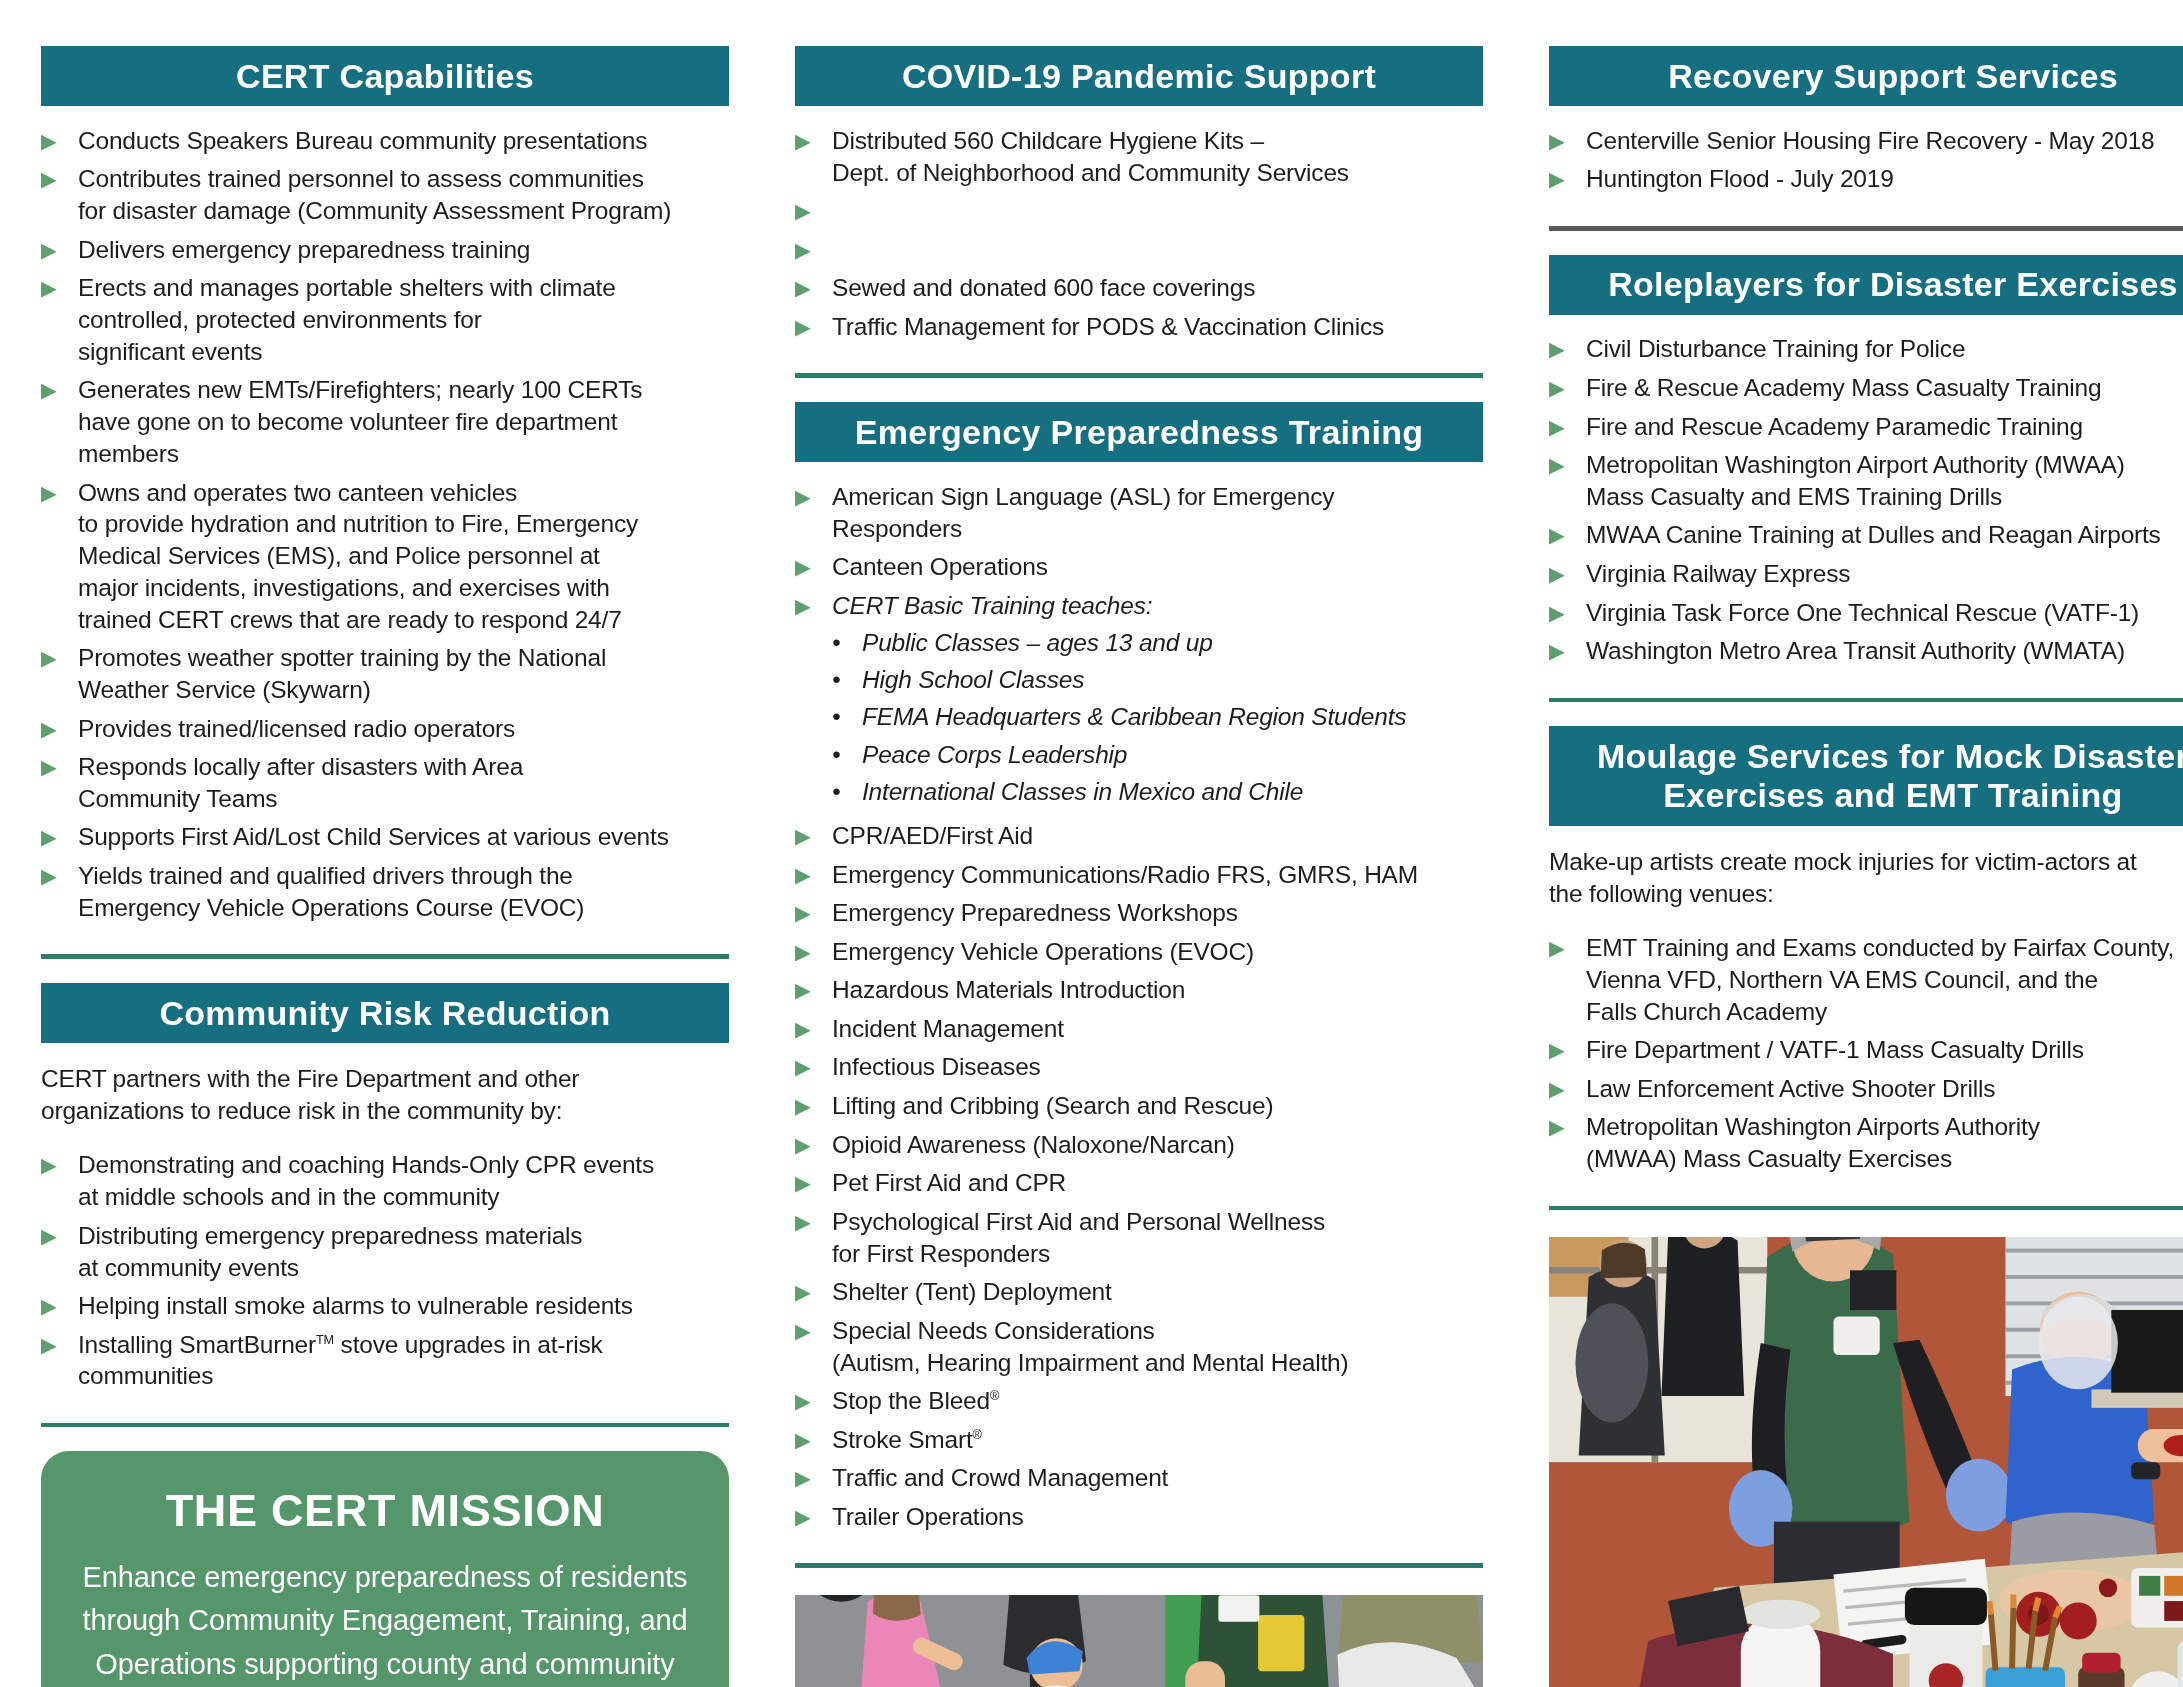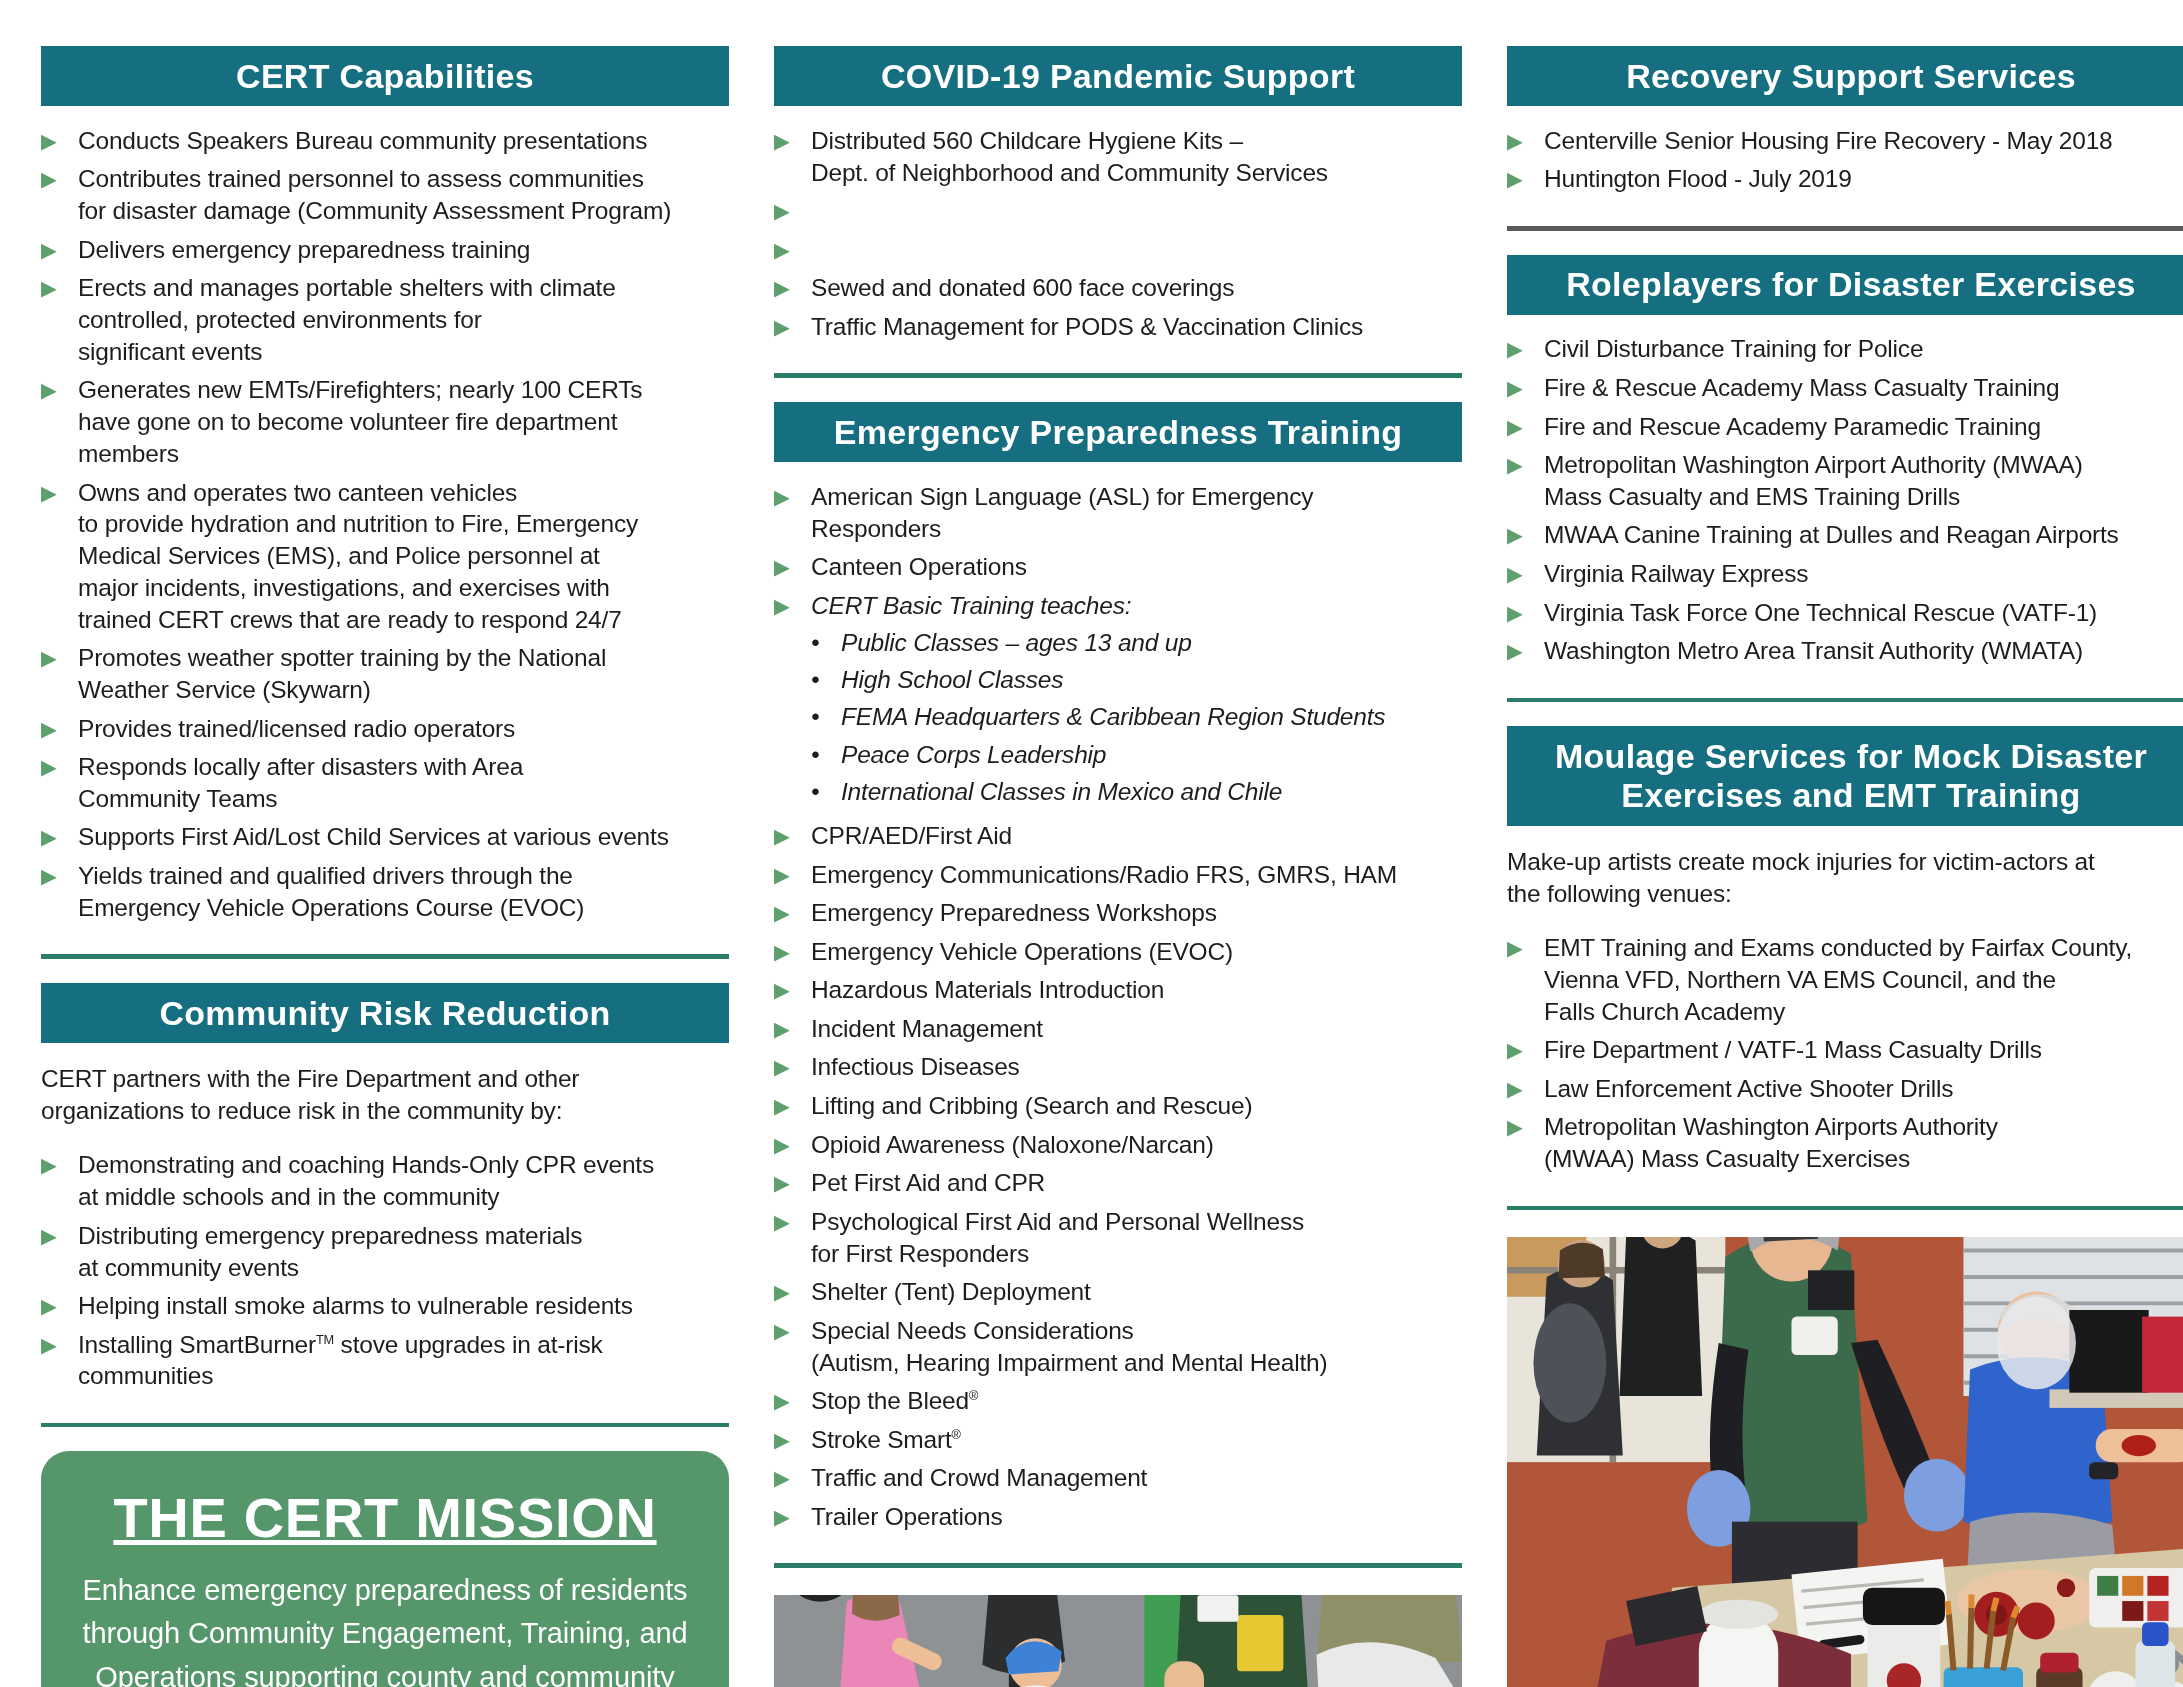--- a/index.html
+++ b/index.html
@@ -1,19 +1,19 @@
 <!DOCTYPE html>
 <html style="font-size:10.6px"><head>
 <meta charset="utf-8">
 <style>
   html,body{margin:0;padding:0;background:#ffffff;}
   .page{
     width:2183px;height:1687px;box-sizing:border-box;
     padding:46px 41px 0 41px;
-    display:grid;grid-template-columns:688px 688px 688px;column-gap:45px;
+    display:grid;grid-template-columns:688px 688px 688px;column-gap:66px;
     font-family:"Liberation Sans",sans-serif;color:#1d1d1b;
     background:#ffffff;overflow:hidden;
   }
   .col{display:flex;flex-direction:column;min-height:0;min-width:0;}
   .hbar{
     background:#156f80;color:#ffffff;font-weight:bold;font-size:34px;
     text-align:center;padding:10.6px 5.3px;line-height:1.15;flex-shrink:0;
     white-space:pre-line;letter-spacing:0.3px;
   }
   .blist{list-style:none;margin:18.5px 0 0 0;padding:0;font-size:24.5px;line-height:1.3;letter-spacing:-0.2px;}
@@ -25,21 +25,21 @@
   .sublist{list-style:none;margin:5.3px 0 0 0;padding:0;}
   .sublist>li{display:flex;align-items:flex-start;margin-bottom:5.3px;}
   .dot{width:30px;flex-shrink:0;font-size:24.5px;line-height:32px;}
   .sep{height:4.6px;background:#2b7d6a;margin:24px 0;flex-shrink:0;}
   .sep.gray{background:#58595b;}
   .intro{font-size:24.5px;line-height:1.3;margin:20px 0 4px 0;white-space:pre-line;letter-spacing:-0.2px;}
   .mission{
     margin-top:auto;background:#55966a;color:#ffffff;text-align:center;
     border-radius:28px 28px 0 0;padding:34px 30px 20px 30px;flex-shrink:0;
   }
-  .mission h2{font-size:56px;margin:0 0 18.5px 0;letter-spacing:0.7px;text-decoration:underline;}
+  .mission h2{font-size:45px;margin:0 0 18.5px 0;letter-spacing:0.7px;}
   .mission p{font-size:29px;line-height:1.5;margin:0;white-space:pre-line;letter-spacing:-0.1px;}
   .photo{flex:1 1 auto;min-height:93px;margin-top:2.6px;overflow:hidden;flex-shrink:1;}
   .photo svg{display:block;width:100%;height:100%;}
 </style>
 </head>
 <body>
 
 <div class="page">
 
   <div class="col">

